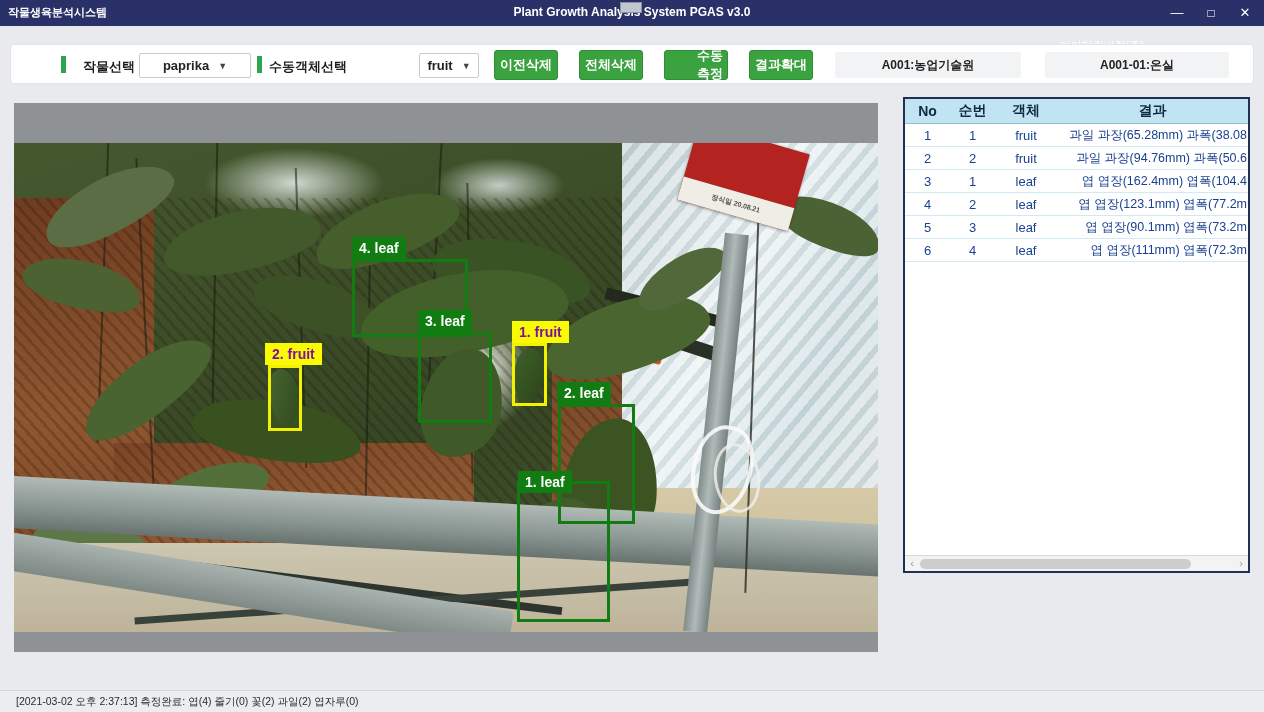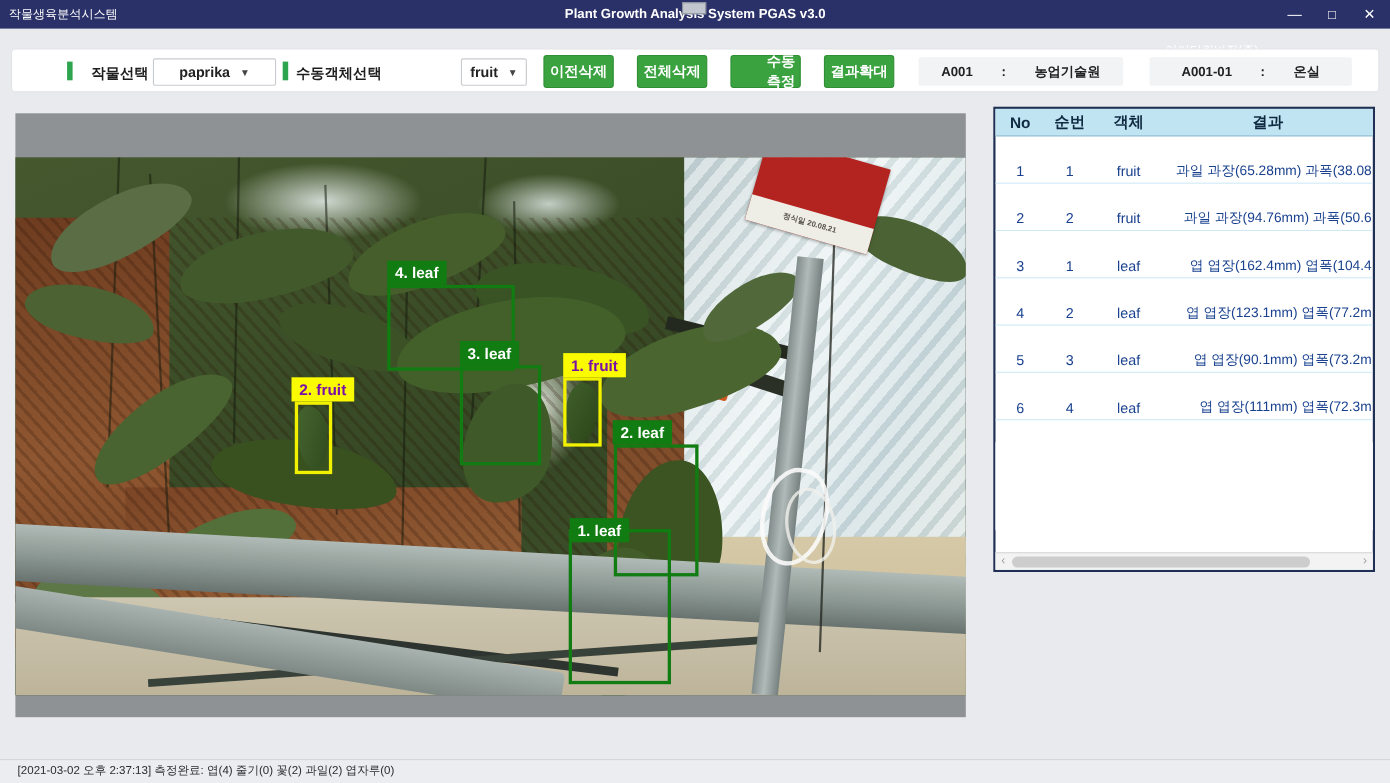--- a/index.html
+++ b/index.html
@@ -3,49 +3,49 @@
 <meta charset="utf-8">
 <style>
   * { margin:0; padding:0; box-sizing:border-box; }
   html,body { width:1264px; height:712px; }
   body {
     position:relative; background:#e8eaee;
     font-family:"Liberation Sans", sans-serif; overflow:hidden;
   }
   
   .titlebar { position:absolute; left:0; top:0; width:1264px; height:26px; background:#2a3168; color:#fff; }
-  .tb-app { position:absolute; left:8px; top:5px; font-size:11px; font-weight:normal; }
+  .tb-app { position:absolute; left:8px; top:5px; font-size:11px; font-weight:bold; }
   .tb-center { position:absolute; left:0; right:0; top:5px; text-align:center; font-size:12px; font-weight:bold; }
   .tb-badge { position:absolute; left:620px; top:2px; width:22px; height:11px; background:#c2c7cf; border:1px solid #8d939c; }
   .tb-company { position:absolute; right:120px; top:6px; font-size:11px; font-weight:normal;margin-top:32px; }
   .winbtn { position:absolute; top:0; width:30px; height:26px; color:#fff; text-align:center; line-height:26px; font-size:13px; cursor:pointer; }
   .winbtn.min { right:72px; } .winbtn.max { right:38px; font-size:12px; } .winbtn.cls { right:4px; }
   
   .toolbar { position:absolute; left:10px; top:44px; width:1244px; height:40px; background:#fff; border:1px solid #e2e4e8; border-radius:4px; }
   .tick { position:absolute; width:5px; height:17px; background:#2da44e; top:11px; }
   .tb-label { position:absolute; top:13px; font-size:13px; font-weight:bold; color:#1d1d1d; }
   .dd { position:absolute; top:8px; height:25px; background:#fff; border:1px solid #c7cace; border-radius:2px; display:flex; align-items:center; justify-content:center; font-size:13px; font-weight:bold; color:#222; cursor:pointer; }
   .dd .caret { font-size:9px; margin-left:9px; color:#444; }
   .gbtn { position:absolute; top:5px; width:64px; height:30px; background:#3aa23f; border:1px solid #2f8f34; border-radius:3px; color:#fff; font-size:13px; font-weight:bold; display:flex; align-items:center; justify-content:center; cursor:pointer; }
-  .infobox { position:absolute; top:7px; height:26px; background:#f2f3f5; border-radius:2px; display:flex; align-items:center; justify-content:center; gap:26px; font-size:12px; font-weight:bold; color:#222; }
+  .infobox { position:absolute; top:7px; height:26px; background:#f2f3f5; border-radius:2px; display:flex; align-items:center; justify-content:center; font-size:12px; font-weight:bold; color:#222; }
   
   .photo-area { position:absolute; left:14px; top:103px; width:864px; height:549px; background:#8f9295; }
   .photo { position:absolute; left:0; top:40px; width:864px; height:489px; overflow:hidden; background:linear-gradient(160deg,#45582e,#354724 55%,#4a5a33); }
   .photo div { position:absolute; }
   .leaf { border-radius:55% 45% 60% 40% / 60% 55% 45% 40%; }
   .stem { width:2px; background:rgba(22,28,14,.55); }
   .ann-box { position:absolute; border:3px solid; z-index:20; }
   .ann-label { position:absolute; height:22px; line-height:22px; padding:0 7px; font-size:14px; font-weight:bold; z-index:21; white-space:nowrap; }
   .ann-leaf { border-color:#117c11; }
   .lbl-leaf { background:#117c11; color:#fff; }
   .ann-fruit { border-color:#f2f200; }
   .lbl-fruit { background:#fafa00; color:#7b10a8; }
   
   .right-panel { position:absolute; left:903px; top:97px; width:347px; }
-  .table-wrap { width:347px; height:423px; background:#fff; border:2px solid #1f3054; display:flex; flex-direction:column;gap:20px; }
+  .table-wrap { width:347px; height:476px; background:#fff; border:2px solid #1f3054; display:flex; flex-direction:column; }
   .thead { display:flex; height:25px; background:#c0e4f2; border-bottom:1px solid #93bed3; font-size:14px; font-weight:bold; color:#0e2940; align-items:center; }
   .h-no{width:45px;text-align:center;} .h-seq{width:45px;text-align:center;} .h-obj{width:62px;text-align:center;} .h-res{flex:1;text-align:center;}
   .trow { display:flex; height:23px; align-items:center; border-bottom:1px solid #cfe9f5; font-size:13px; color:#19418f; cursor:pointer; }
   .c-no{width:45px;text-align:center;} .c-seq{width:45px;text-align:center;} .c-obj{width:62px;text-align:center;}
   .c-res{flex:1; text-align:right; white-space:nowrap; overflow:hidden; font-size:12.5px; padding-right:1px;}
   .tbl-fill { flex:1; background:#fff; }
   .hscroll { height:16px; background:#f3f3f3; border-top:1px solid #d8d8d8; display:flex; align-items:center; }
   .scroll-arrow { width:14px; text-align:center; color:#9a9a9a; font-size:11px; line-height:15px; cursor:pointer; }
   .scroll-track { flex:1; height:12px; position:relative; }
   .scroll-thumb { position:absolute; left:1px; top:1px; width:86%; height:10px; background:#cdcdcd; border-radius:5px; cursor:pointer; }

